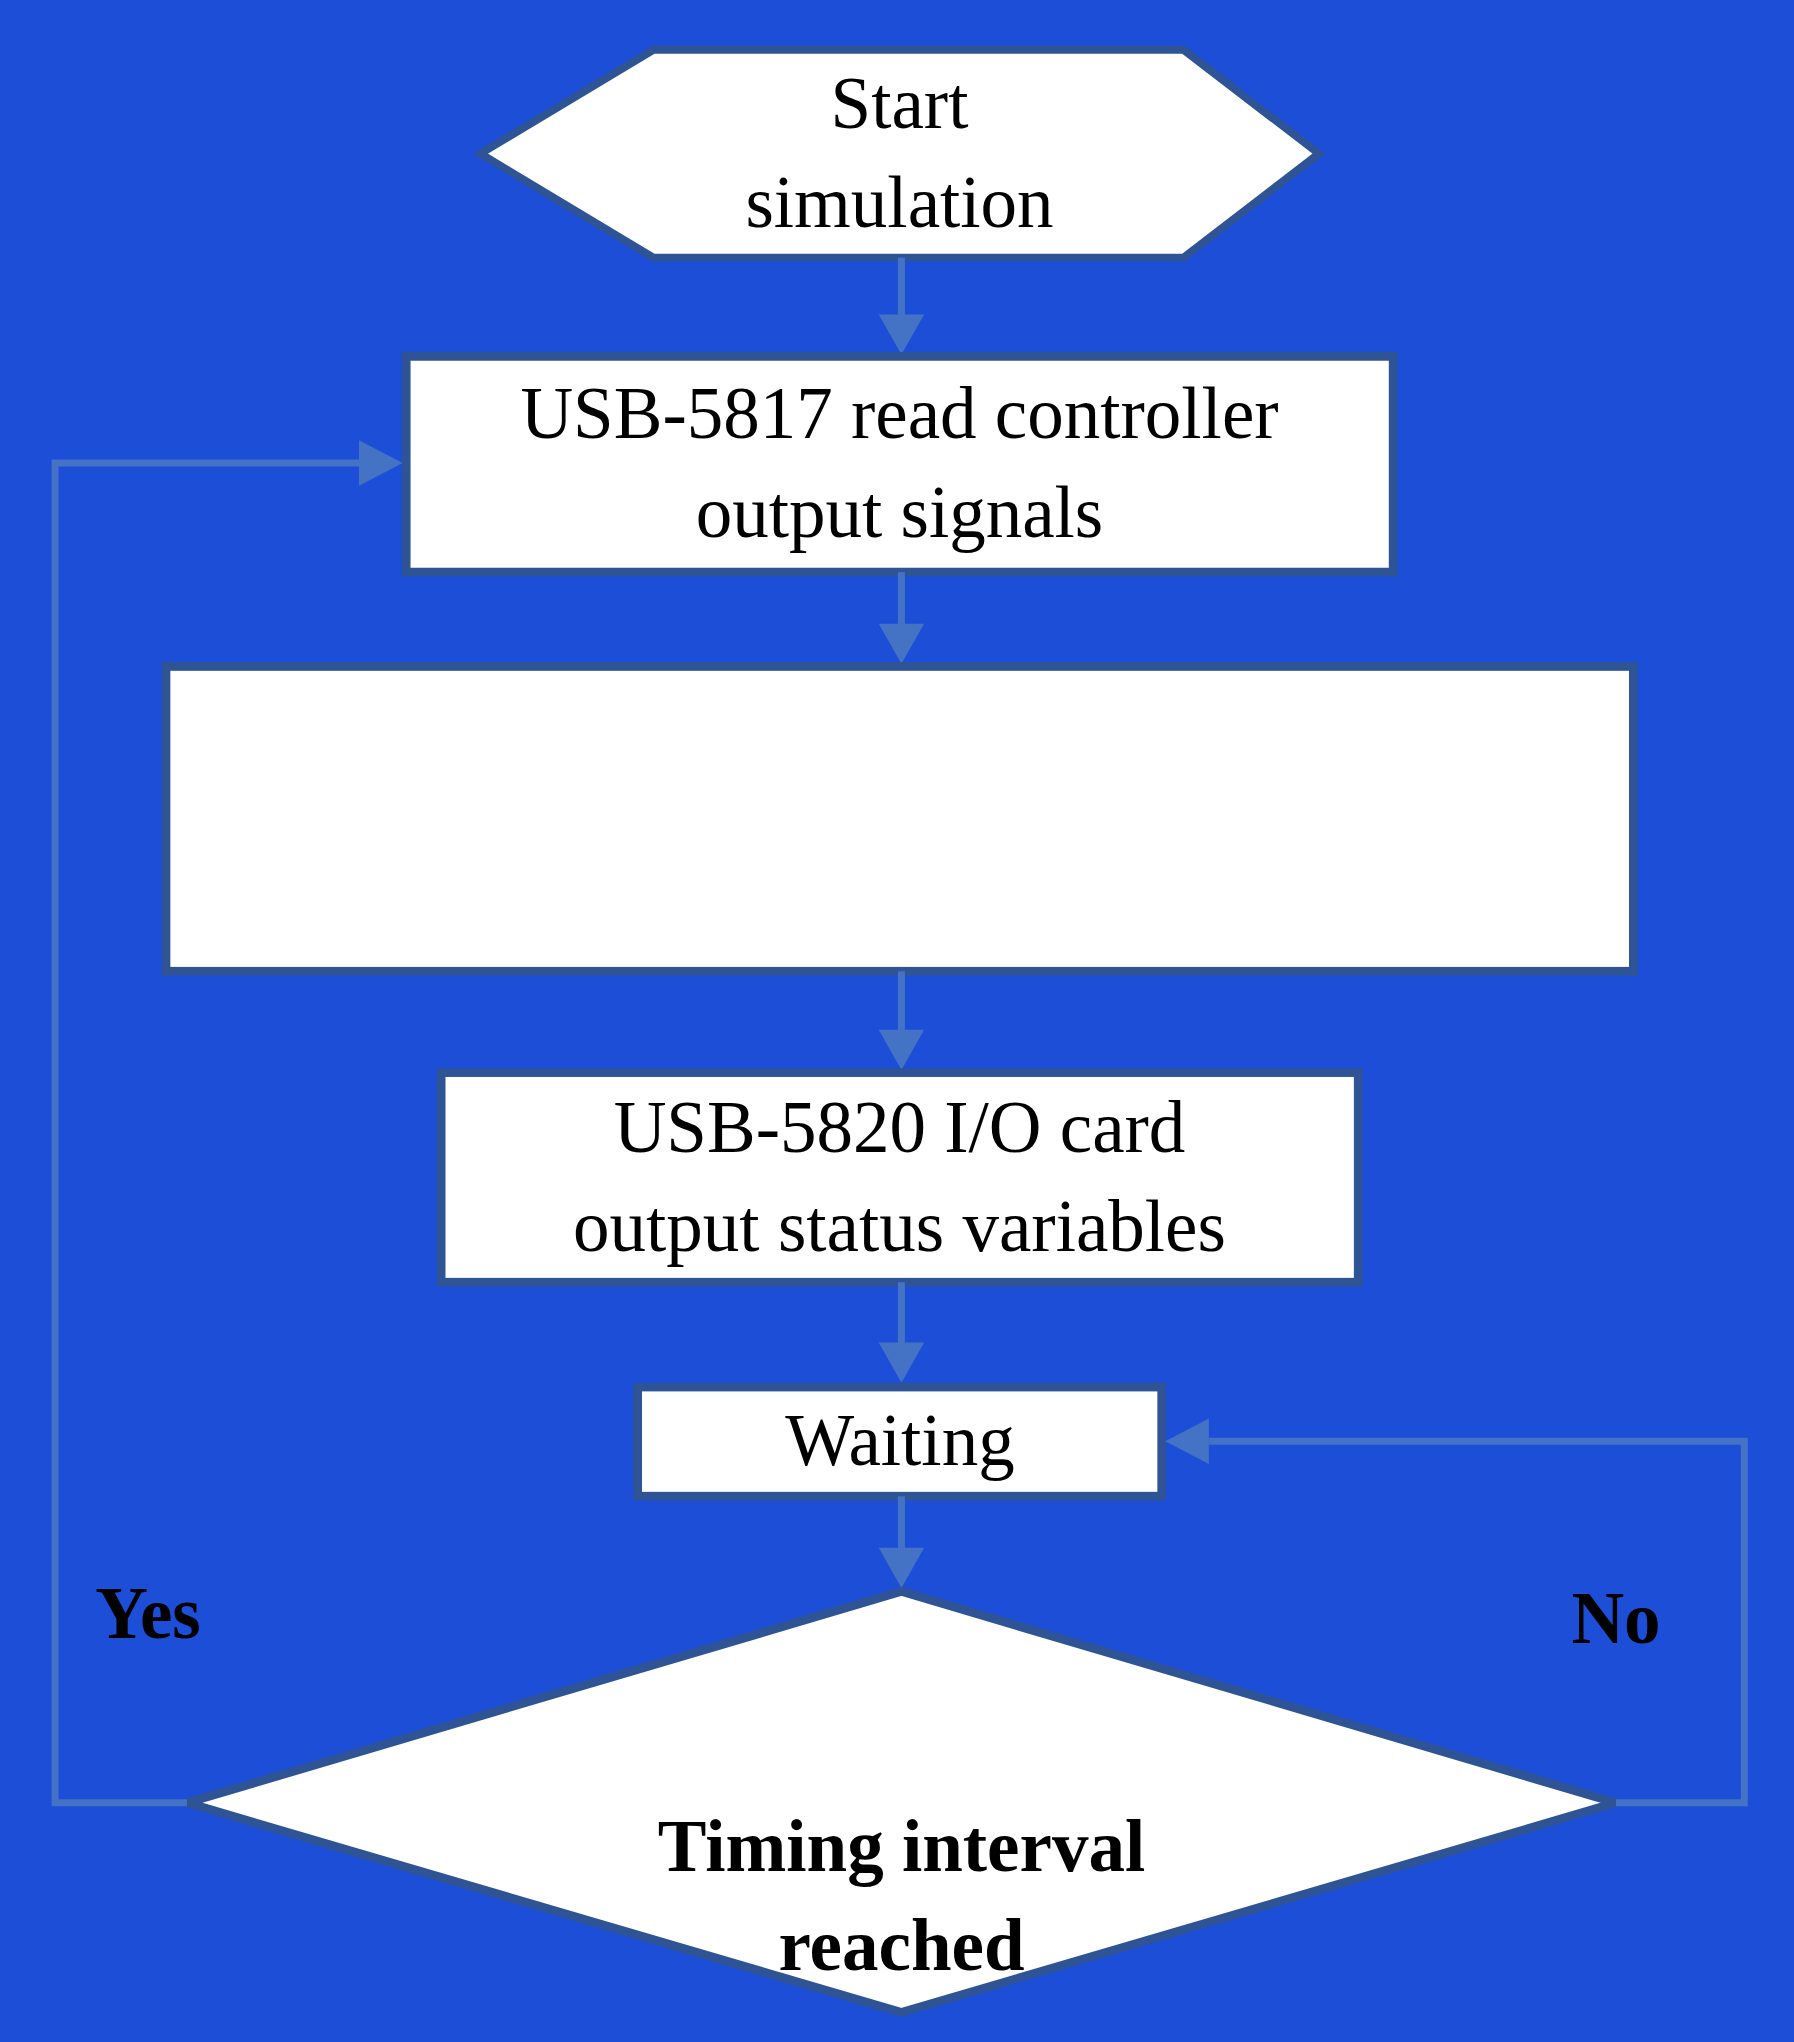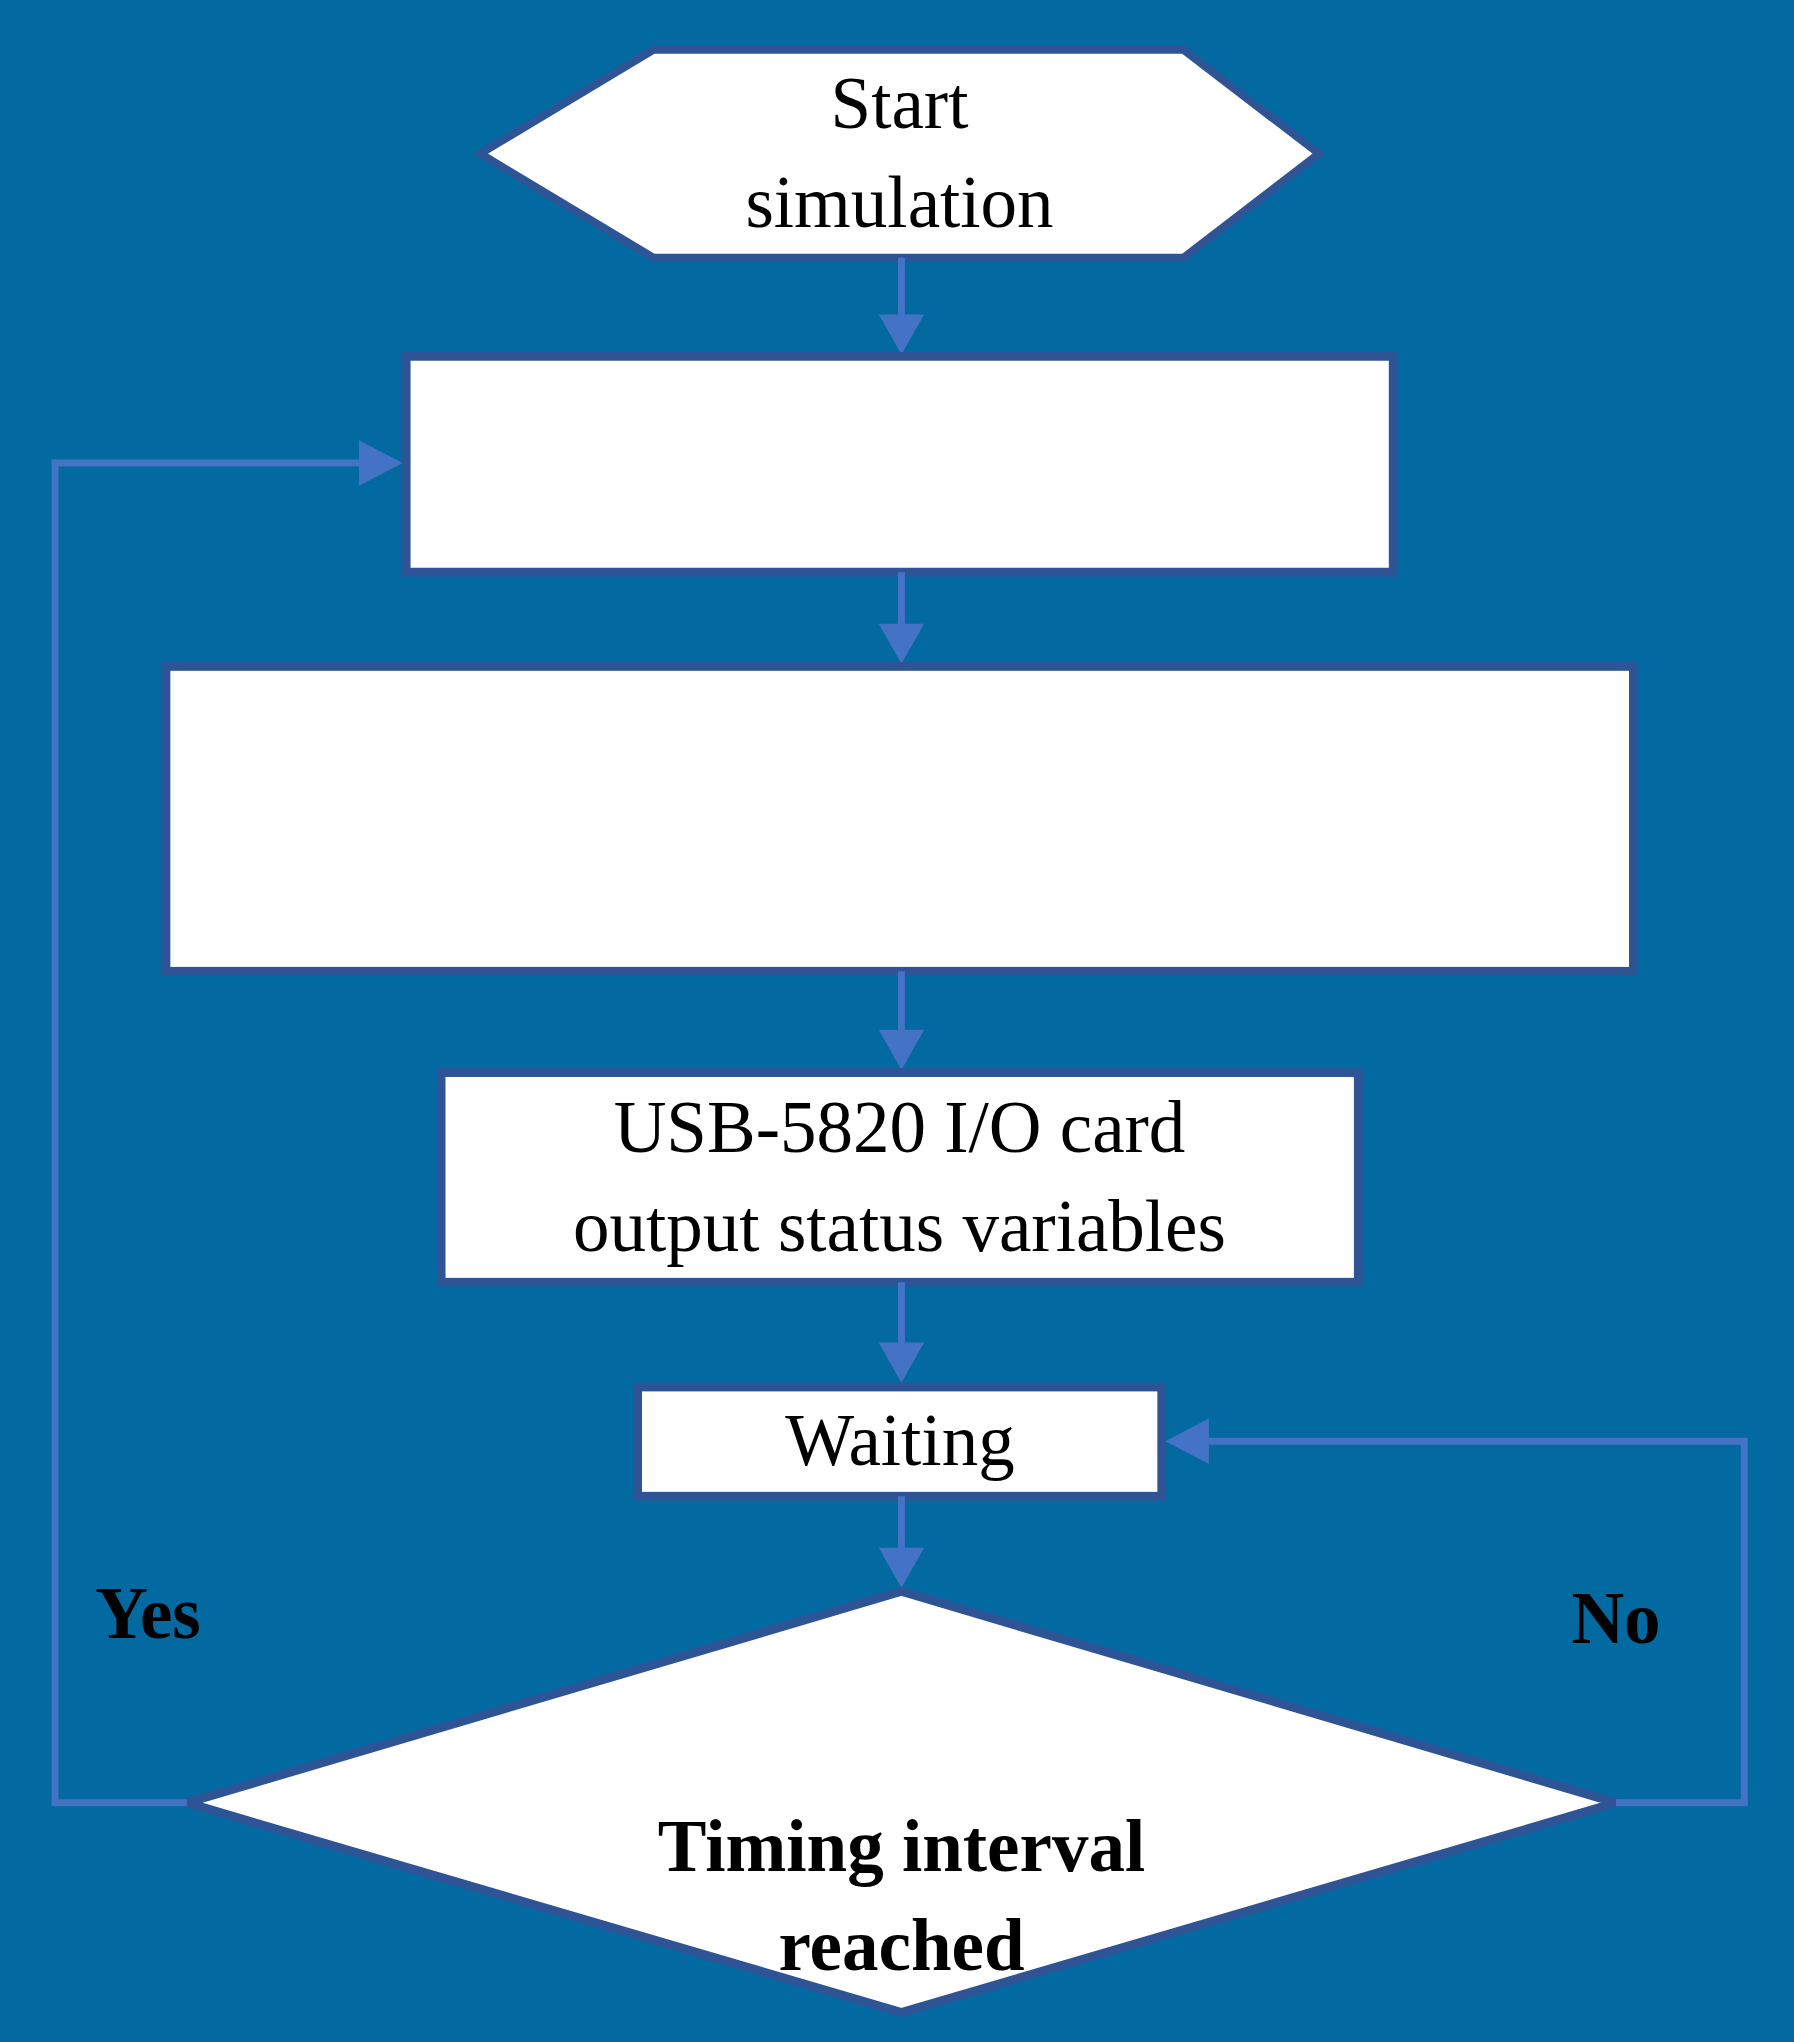--- a/index.html
+++ b/index.html
@@ -4,21 +4,21 @@
 <style>
   html, body {
     margin: 0;
     padding: 0;
     background: #FFFFFF;
   }
   .canvas {
     position: relative;
     width: 1795px;
     height: 2043px;
-    background: #0369a1;
+    background: #1d4ed8;
     overflow: hidden;
     font-family: "Liberation Serif", serif;
   }
   .canvas svg {
     position: absolute;
     left: 0;
     top: 0;
     width: 1795px;
     height: 2043px;
   }
@@ -87,20 +87,22 @@
     <polygon points="411,504 411,556 461,530" fill="#4472C4"></polygon>
 
     <polyline points="1850,2064 1997,2064 1997,1650 1384,1650" fill="none" stroke="#4472C4" stroke-width="8"></polyline>
     <polygon points="1384,1624 1384,1676 1334,1650" fill="#4472C4"></polygon>
 
   </svg>
 
   <div class="node-label" style="left:524px; top:52px; width:751px; height:203px;">Start
 simulation</div>
 
+  <div class="node-label" style="left:406px; top:356px; width:987px; height:216px;">USB-5817 read controller
+output signals</div>
 
 
   <div class="node-label" style="left:441px; top:1073px; width:917px; height:210px;">USB-5820 I/O card
 output status variables</div>
 
   <div class="node-label" style="left:638px; top:1387px; width:524px; height:109px;">Waiting</div>
 
   <div class="node-label" style="left:187px; top:1686px; width:1429px; height:421px;font-weight:bold;">Timing interval
 reached</div>
 

